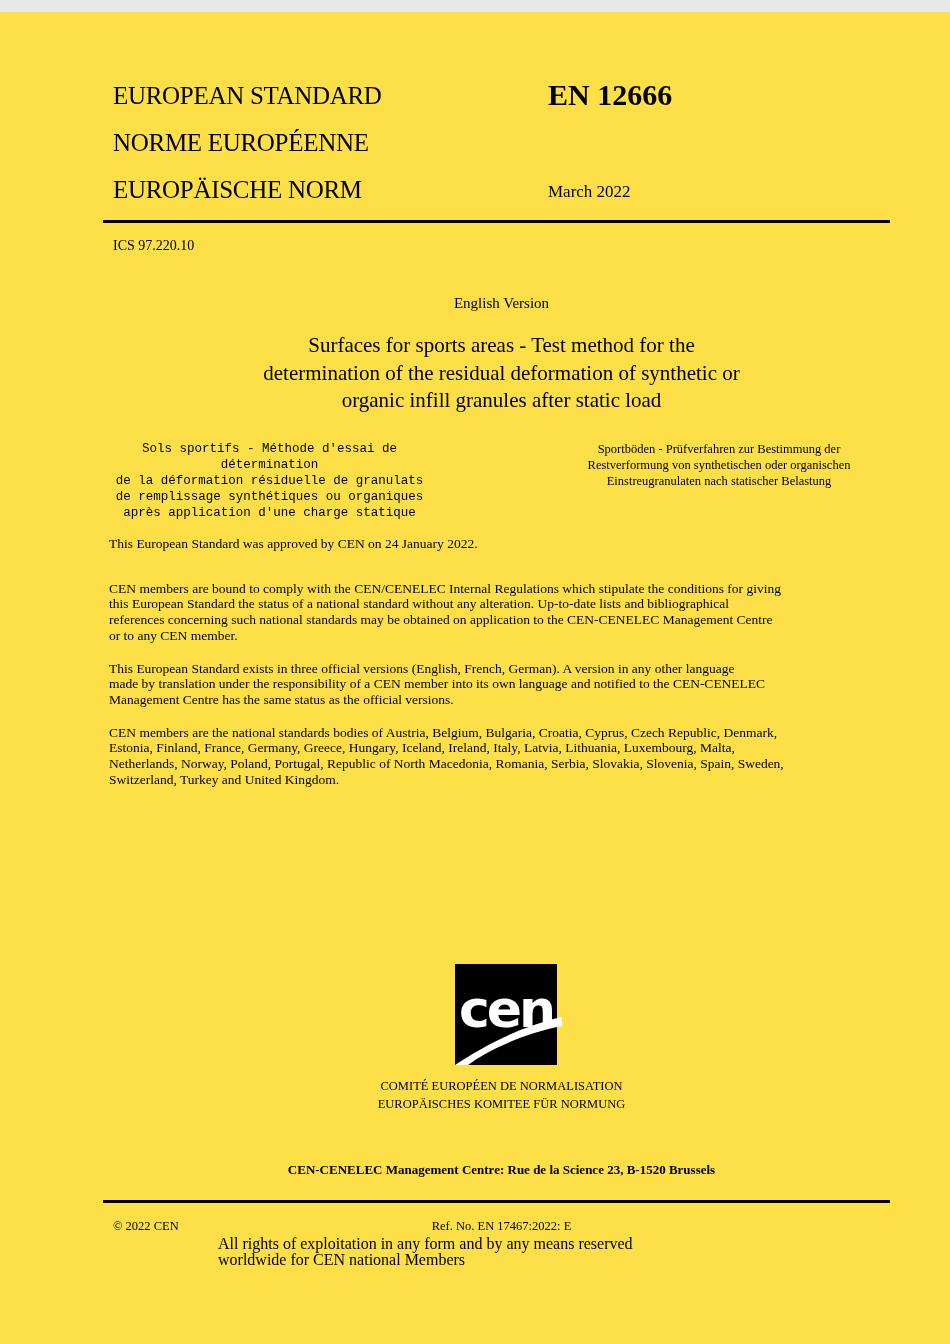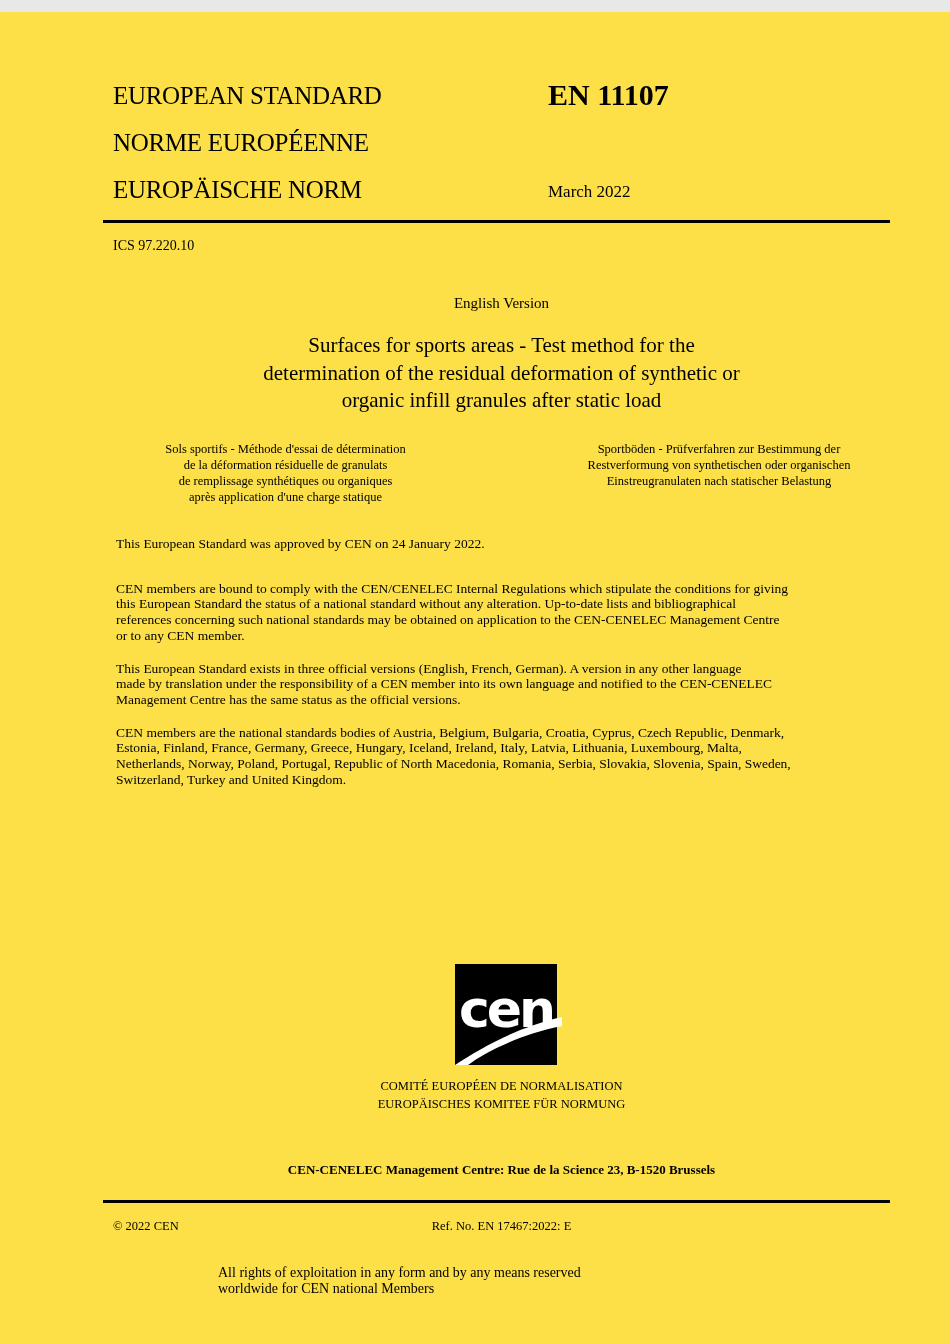--- a/index.html
+++ b/index.html
@@ -39,49 +39,49 @@
     white-space: pre-line;
   }
 
   .subtitle {
     top: 429px;
     font-size: 12.5px;
     line-height: 16px;
     text-align: center;
     white-space: pre-line;
   }
-  .subtitle-fr { left: 113px; width: 345px; }
+  .subtitle-fr { left: 97px; width: 345px; font-family: Liberation Mono, monospace; }
   .subtitle-de { left: 548px; width: 342px; }
 
-  .body-text { left: 116px; width: 780px; font-size: 13.5px; line-height: 15.9px; white-space: pre-line; }
+  .body-text { left: 109px; width: 780px; font-size: 13.5px; line-height: 15.9px; white-space: pre-line; }
   .approval { top: 524px; }
   .para-1 { top: 555px; }
   .para-2 { top: 635px; }
   .para-3 { top: 699px; }
 
   .logo-wrap { top: 952px; left: 455px; width: 120px; height: 101px; }
   .logo-wrap svg { overflow: visible; display: block; }
 
   .committee { top: 1066px; font-size: 12.5px; line-height: 17.5px; }
   .mgmt-centre { top: 1150px; font-size: 13px; font-weight: bold; }
 
   .footer-copyright { top: 1207px; left: 113px; font-size: 12.5px; }
-  .footer-rights { top: 1253px; left: 218px; font-size: 14px; line-height: 15.5px; white-space: pre-line; }
+  .footer-rights { top: 1224px; left: 218px; font-size: 16px; line-height: 15.5px; white-space: pre-line; }
   .footer-ref { top: 1207px; left: 113px; width: 777px; text-align: center; font-size: 12.5px; }
 </style>
 </head>
 <body>
 
 <div class="page">
 
   <div class="abs std-name" style="top:70px">EUROPEAN STANDARD</div>
   <div class="abs std-name" style="top:117px">NORME EUROPÉENNE</div>
   <div class="abs std-name" style="top:164px">EUROPÄISCHE NORM</div>
 
-  <div class="abs std-number">EN 11107</div>
+  <div class="abs std-number">EN 12666</div>
   <div class="abs std-date">March 2022</div>
 
   <div class="abs rule rule-top"></div>
 
   <div class="abs ics">ICS 97.220.10</div>
 
   <div class="abs content-center english-version">English Version</div>
 
   <h1 class="abs content-center doc-title">Surfaces for sports areas - Test method for the
 determination of the residual deformation of synthetic or

